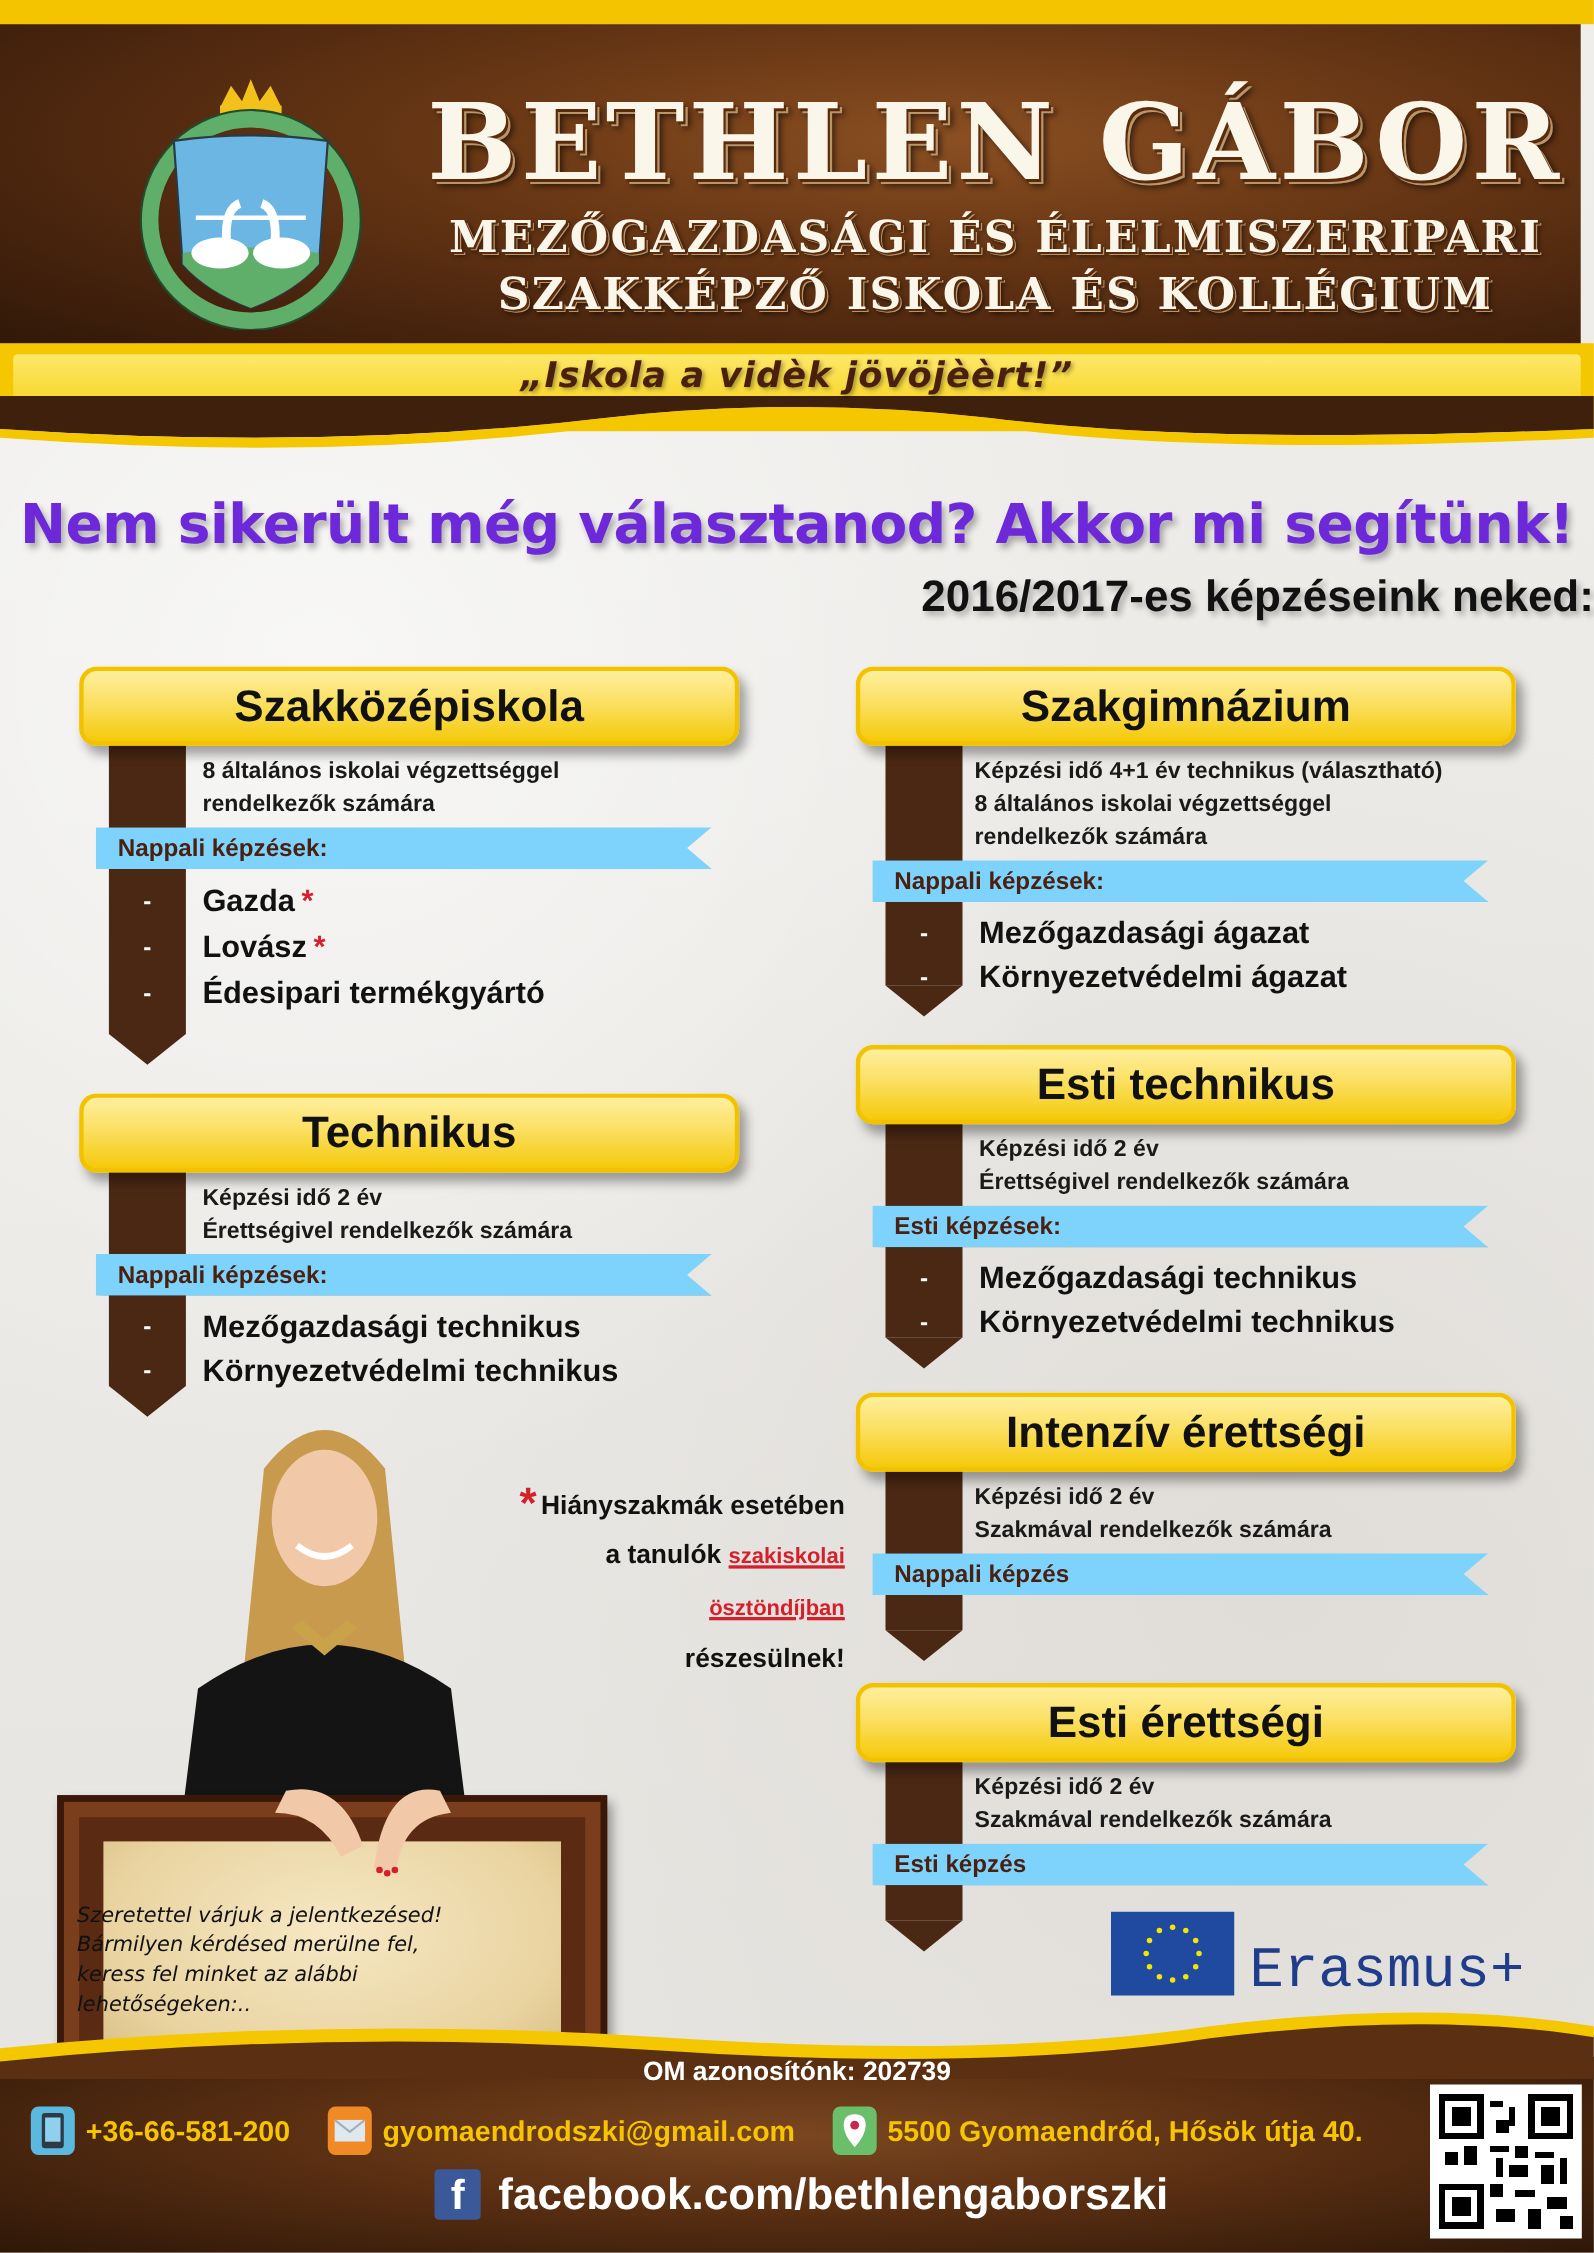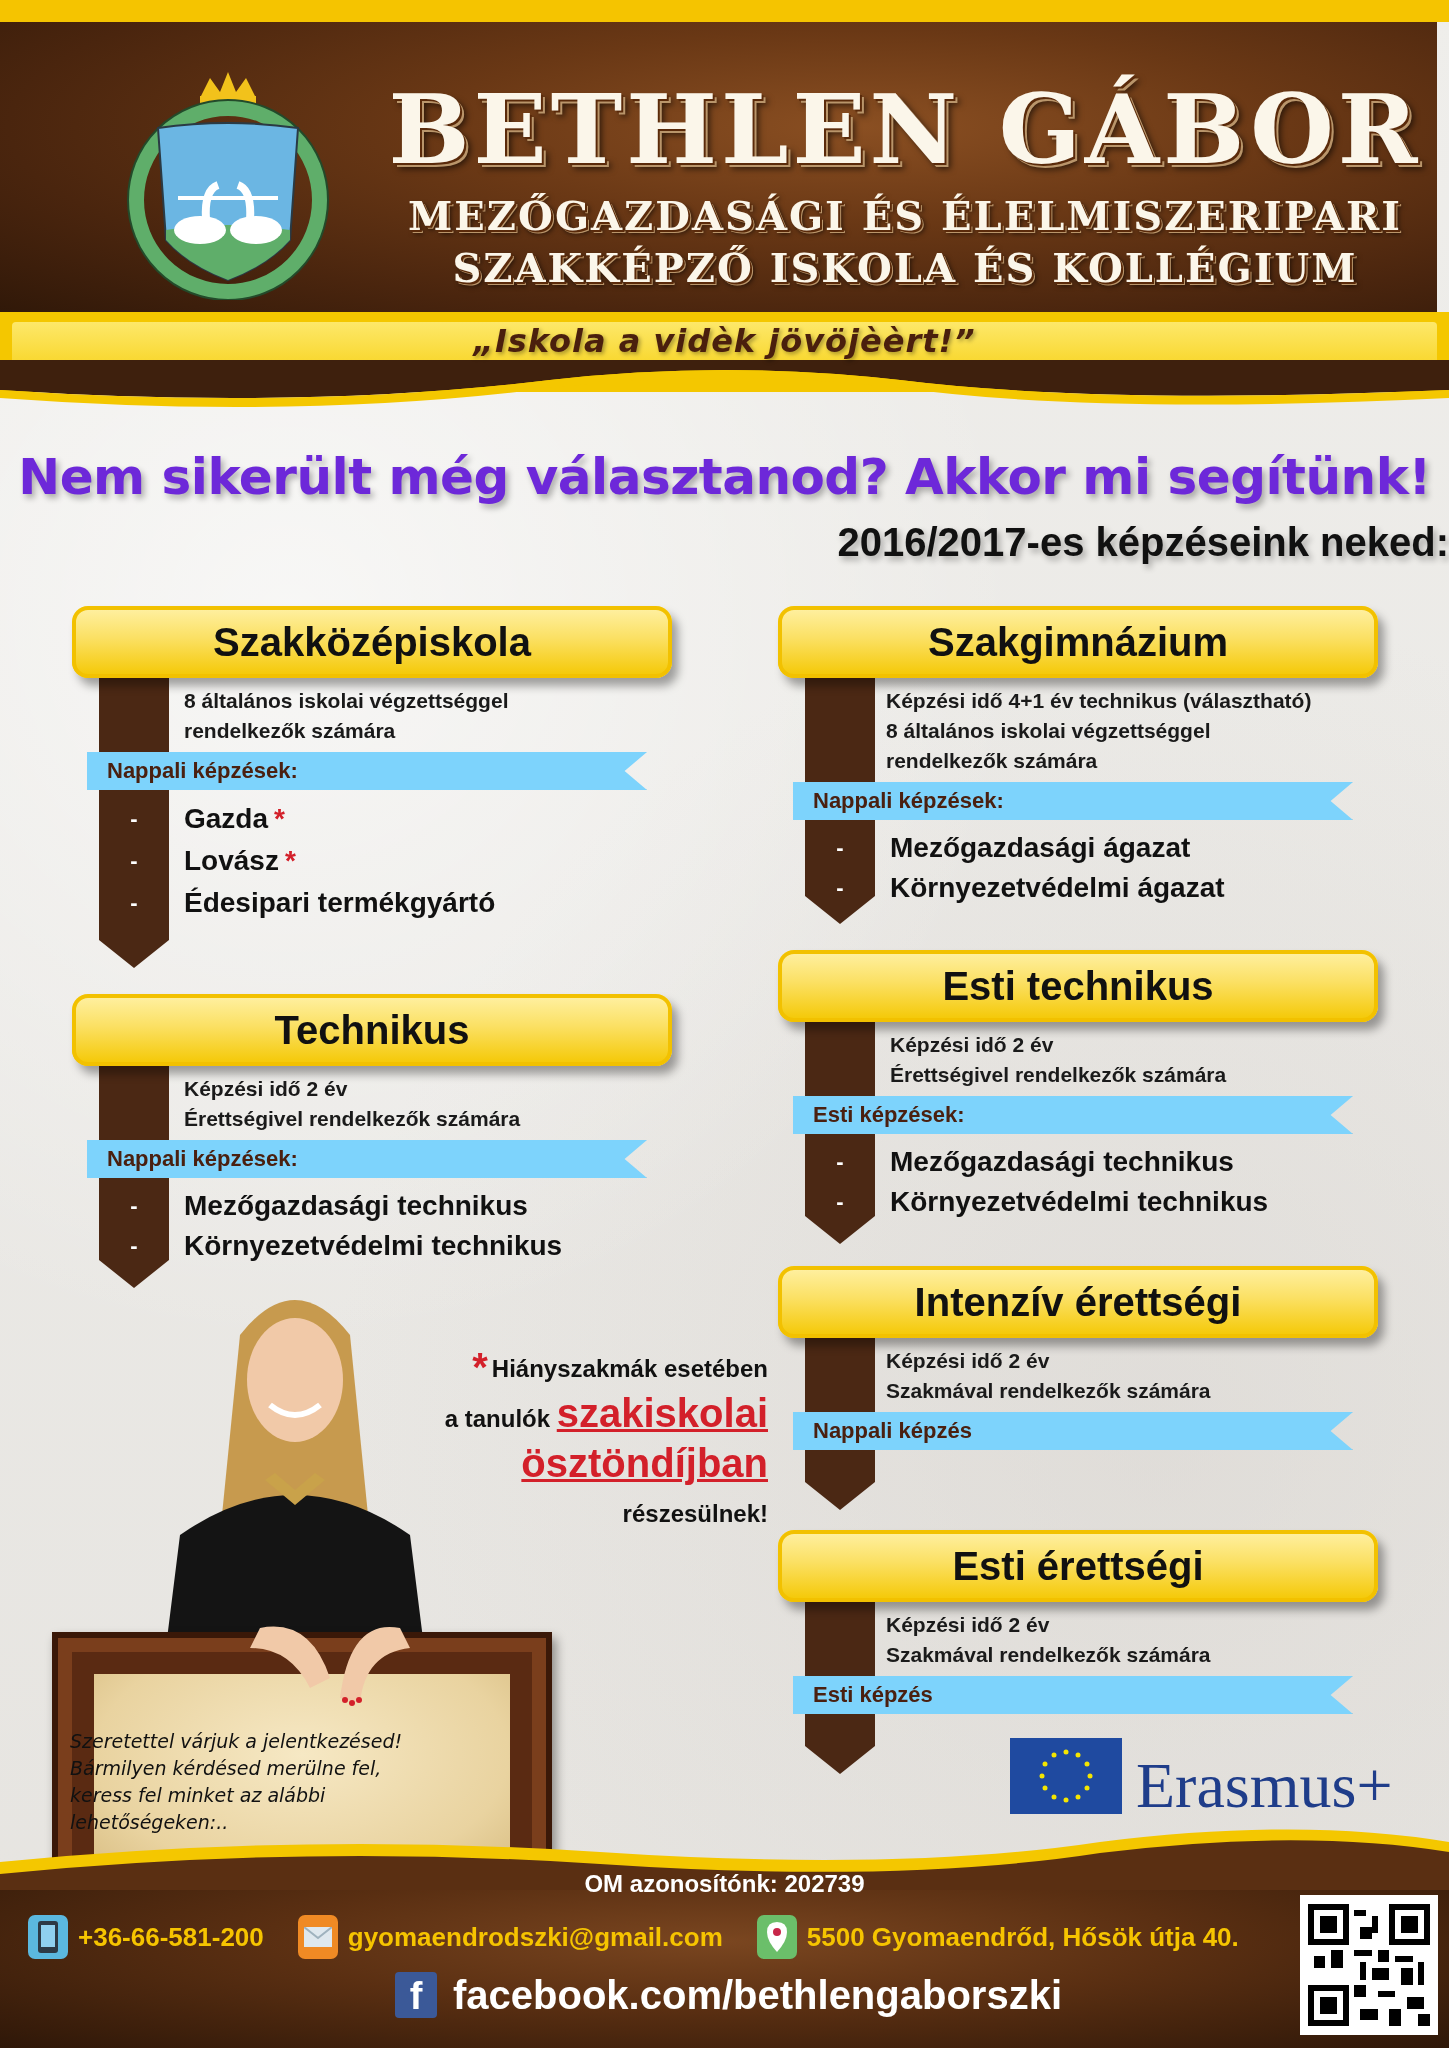--- a/index.html
+++ b/index.html
@@ -96,21 +96,21 @@
   .list-item { display: flex; align-items: center; height: 42px; }
   .dash { width: 112px; text-align: center; color: #fff; font-weight: bold; font-size: 22px; padding-left: 12px; }
   .item-text { font-weight: bold; font-size: 28px; color: #111; }
   .star { color: #d3202a; font-weight: bold; font-size: 28px; margin-left: 6px; }
 
   
   .footnote {
     position: absolute; left: 416px; top: 1345px; width: 352px; text-align: right;
     font-weight: bold; font-size: 24px; line-height: 45px; color: #111;
   }
-  .footnote .red { color: #d3202a; font-size: 40px; text-decoration: underline; text-decoration-thickness: 3px; }
+  .footnote .red { color: #d3202a; font-size: 20px; text-decoration: underline; text-decoration-thickness: 3px; }
   .footnote .fn-star { color: #d3202a; font-size: 40px; vertical-align: -4px; margin-right: 4px; }
 
   
   .girl { position: absolute; left: 120px; top: 1275px; width: 350px; height: 420px; }
   .frame {
     position: absolute; left: 52px; top: 1632px; width: 500px; height: 250px;
     background: #5a2a12;
     border: 6px solid #3a1808;
     box-shadow: inset 0 0 0 14px #7a3e1c, 4px 6px 10px rgba(0,0,0,0.4);
   }
@@ -121,21 +121,21 @@
   .frame-text {
     position: absolute; left: 70px; top: 1728px; width: 430px;
     font-family: "DejaVu Sans", sans-serif; font-size: 19px; line-height: 27px; color: #111;
     font-style: italic;
   }
   .arms { position: absolute; left: 250px; top: 1618px; width: 160px; height: 100px; }
 
   
   .erasmus { position: absolute; left: 1010px; top: 1738px; display: flex; align-items: flex-end; }
   .eu-flag { width: 112px; height: 76px; background: #1f4aa0; position: relative; }
-  .erasmus-text { font-family: Liberation Serif, serif; font-size: 64px; color: #1f3d8a; margin-left: 14px; line-height: 1; margin-bottom: -4px; }
+  .erasmus-text { font-family: Liberation Mono, monospace; font-size: 52px; color: #1f3d8a; margin-left: 14px; line-height: 1; margin-bottom: -4px; }
 
   
   .footer-wave { position: absolute; left: 0; top: 1820px; width: 1449px; height: 70px; }
   .footer {
     position: absolute; left: 0; top: 1870px; width: 1449px; height: 178px;
     background: radial-gradient(ellipse at 50% 40%, #7a4620 0%, #5a2f12 45%, #2e1708 100%);
   }
   .om { position: absolute; left: 0; top: 1870px; width: 1449px; text-align: center; font-weight: bold; font-size: 24px; color: #fff; }
   .contacts { position: absolute; left: 28px; top: 1915px; display: flex; align-items: center; }
   .contact { display: flex; align-items: center; margin-right: 34px; }

